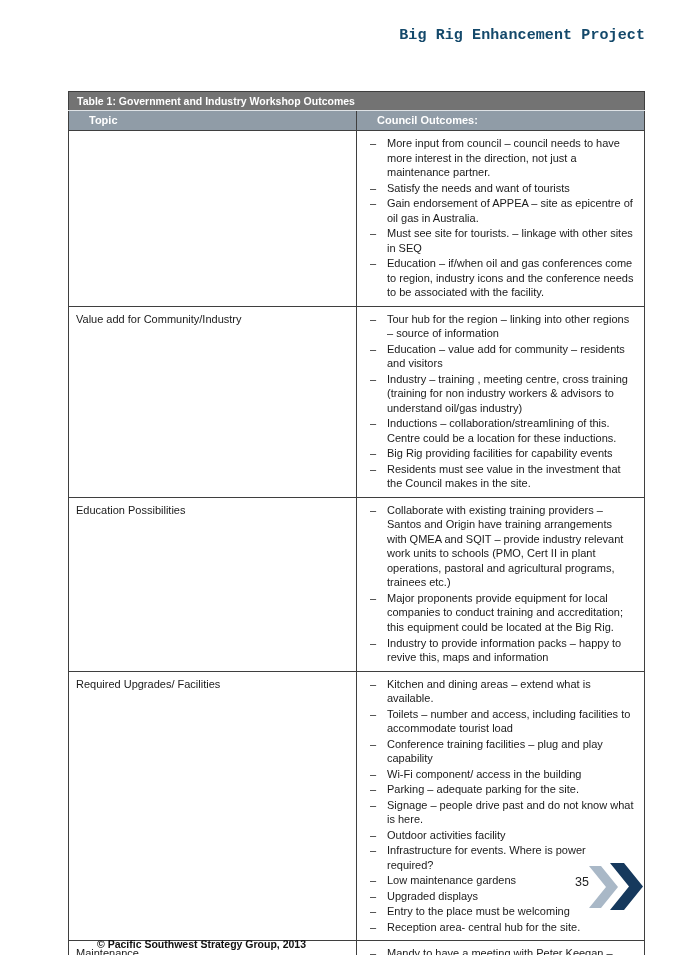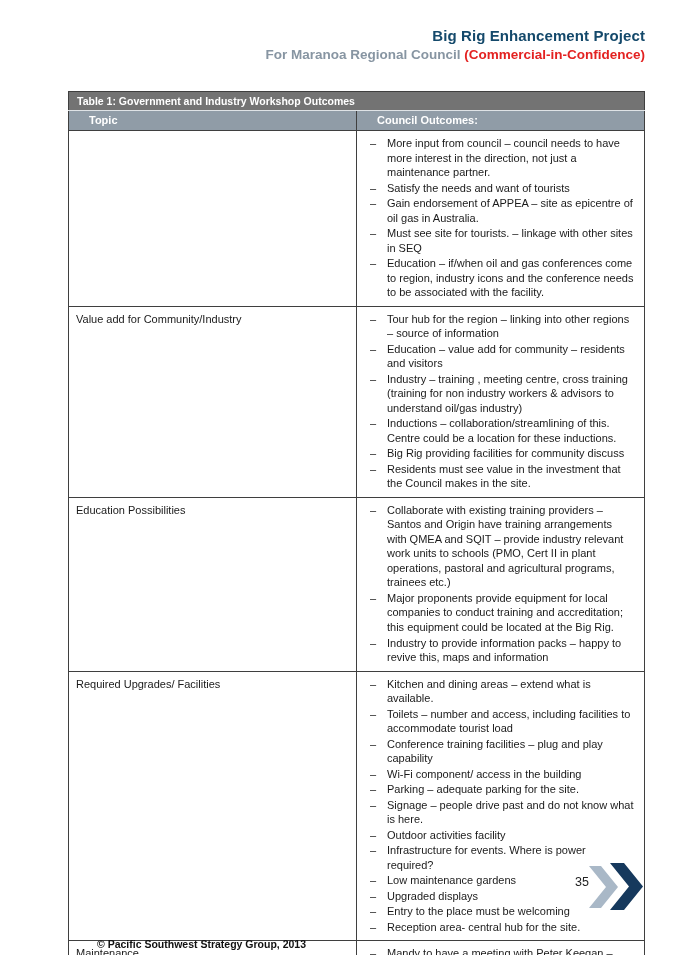--- a/index.html
+++ b/index.html
@@ -6,21 +6,21 @@
   html,body { width:675px; height:955px; }
   body {
     position:relative;
     background:#ffffff;
     font-family:"Liberation Sans", sans-serif;
     color:#1a1a1a;
     overflow:hidden;
   }
 
   
-  .page-header { position:absolute; top:27px; right:30px; text-align:right; }
+  .page-header { position:absolute; top:27px; right:30px; text-align:right;font-family:Liberation Mono, monospace; }
   .page-header .title {
     font-size:15px; font-weight:bold; color:#14496b; letter-spacing:0.1px;
   }
   .page-header .subtitle {
     font-size:13.5px; font-weight:bold; color:#8795a2; margin-top:3px;
   }
   .page-header .confidential { color:#e32221; }
 
   
   .doc-table {
@@ -66,24 +66,20 @@
     position:absolute; right:86px; top:875px;
     font-size:12.5px; color:#222222;
   }
   .chevrons { position:absolute; right:31px; top:863px; width:56px; height:47px; }
 </style>
 </head>
 <body>
 
 <div class="page-header">
   <div class="title">Big Rig Enhancement Project</div>
-  <div class="subtitle">
-    <span>For Maranoa Regional Council</span>
-    <span class="confidential">(Commercial-in-Confidence)</span>
-  </div>
 </div>
 
 <table class="doc-table">
   <thead>
     <tr>
       <th class="caption-bar" colspan="2">Table 1:  Government and Industry Workshop Outcomes</th>
     </tr>
     <tr>
       <th class="col-head topic-col">Topic</th>
       <th class="col-head">Council Outcomes:</th>
@@ -104,21 +100,21 @@
   </tr>
 
   <tr>
     <td class="topic-cell">Value add for Community/Industry</td>
     <td class="outcomes-cell">
       <ul class="outcomes">
             <li>Tour hub for the region – linking into other regions – source of information</li>
             <li>Education – value add for community – residents and visitors</li>
             <li>Industry – training , meeting centre, cross training (training for non industry workers &amp; advisors to understand oil/gas industry)</li>
             <li>Inductions – collaboration/streamlining of this. Centre could be a location for these inductions.</li>
-            <li>Big Rig providing facilities for community discuss</li>
+            <li>Big Rig providing facilities for capability events</li>
             <li>Residents must see value in the investment that the Council makes in the site.</li>
           </ul>
     </td>
   </tr>
 
   <tr>
     <td class="topic-cell">Education Possibilities</td>
     <td class="outcomes-cell">
       <ul class="outcomes">
             <li>Collaborate with existing training providers – Santos and Origin have training arrangements with QMEA and SQIT – provide industry relevant work units to schools (PMO, Cert II in plant operations, pastoral and agricultural programs, trainees etc.)</li>

